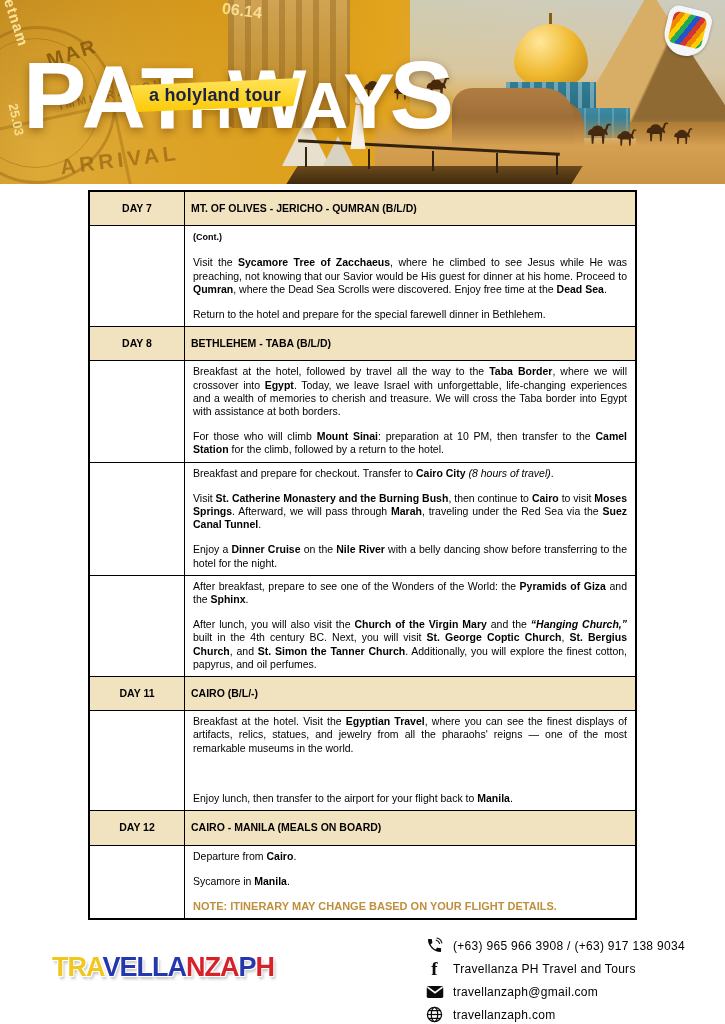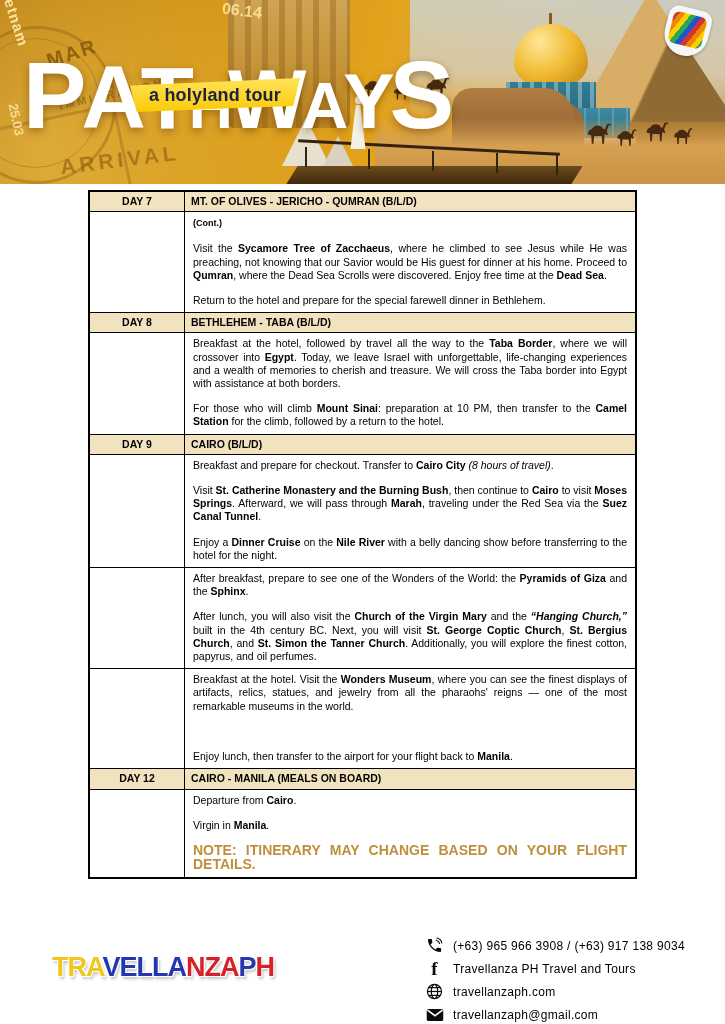--- a/index.html
+++ b/index.html
@@ -84,31 +84,31 @@
   .wl4{font-size:83px}.wl5{font-size:65px}.wl6{font-size:77px}.wl7{font-size:97px}
   .badge{position:absolute;right:16px;top:8px;width:44px;height:48px;transform:rotate(14deg);
     background:#f4f6f8;border-radius:10px 10px 22px 22px;box-shadow:0 1px 3px rgba(0,0,0,.3);z-index:6;}
   .badge::after{content:"";position:absolute;left:5px;right:5px;top:6px;bottom:10px;border-radius:6px;
     background:repeating-linear-gradient(115deg,#d23333 0 5px,#ee8800 5px 10px,#ffcc00 10px 15px,#22aa55 15px 20px,#2255cc 20px 25px);}
 
   
   table.itinerary{position:absolute;left:88px;top:190px;width:549px;border-collapse:collapse;
     font-size:10.5px;line-height:13.2px;color:#000;border:2px solid #000;}
   table.itinerary td{border:1px solid #000;vertical-align:top;}
-  tr.hdr td{background:#f2e3c0;font-weight:bold;padding:3px 6px;height:13px;}
+  tr.hdr td{background:#f2e3c0;font-weight:bold;padding:10px 6px;height:13px;}
   td.day-cell{width:82px;text-align:center;}
   tr.body td.content{padding:4px 8px 5px;text-align:justify;}
   tr.body td.content p{margin:0 0 12px;}
   tr.body td.content p:last-child{margin-bottom:0;}
   p.spacer{visibility:hidden;}
   .seg-b{font-weight:bold;}
   .seg-i{font-style:italic;}
   .seg-bi{font-weight:bold;font-style:italic;}
   .seg-c{font-weight:bold;font-size:9px;}
-  .seg-n{font-weight:bold;font-size:14px;color:#bf8f3d;}
+  .seg-n{font-weight:bold;font-size:11px;color:#bf8f3d;}
 
   
   .logo-block{position:absolute;left:52px;top:952px;width:190px;text-align:right;}
   .logo-word{font-size:27px;font-weight:800;letter-spacing:-1px;line-height:30px;
     text-shadow:-1px -1px 0 #fff,1px -1px 0 #fff,-1px 1px 0 #fff,1px 1px 0 #fff,2px 3px 3px rgba(0,0,0,.25);}
   .logo-tag{margin-top:5px;font-size:14px;font-weight:800;letter-spacing:2px;color:#c7c7c7;
     text-shadow:-1px -1px 0 #fff,1px 1px 1px #8f8f8f;}
   .contacts{position:absolute;left:425px;top:937px;width:280px;}
   .contact-row{display:flex;align-items:center;margin-bottom:6px;height:17px;}
   .cicon{width:19px;height:17px;flex:0 0 19px;margin-right:9px;display:flex;align-items:center;justify-content:center;}
@@ -208,56 +208,56 @@
           <td class="day-cell">DAY 8</td>
           <td>BETHLEHEM - TABA (B/L/D)</td>
         </tr>
         <tr class="body">
           <td class="day-cell"></td>
           <td class="content" style="height: 83px;">
             <p><span>Breakfast at the hotel, followed by travel all the way to the </span><span class="seg-b">Taba Border</span><span>, where we will crossover into </span><span class="seg-b">Egypt</span><span>. Today, we leave Israel with unforgettable, life-changing experiences and a wealth of memories to cherish and treasure. We will cross the Taba border into Egypt with assistance at both borders.</span></p>
             <p><span>For those who will climb </span><span class="seg-b">Mount Sinai</span><span>: preparation at 10 PM, then transfer to the </span><span class="seg-b">Camel Station</span><span> for the climb, followed by a return to the hotel.</span></p>
           </td>
         </tr>
-        <tr class="hdr">
-          <td class="day-cell">DAY 9</td>
-          <td>CAIRO (B/L/D)</td>
-        </tr>
         <tr class="body">
           <td class="day-cell"></td>
           <td class="content" style="height: 103px; margin-top: 30px;">
             <p><span>Breakfast and prepare for checkout. Transfer to </span><span class="seg-b">Cairo City</span><span> </span><span class="seg-i">(8 hours of travel)</span><span>.</span></p>
             <p><span>Visit </span><span class="seg-b">St. Catherine Monastery and the Burning Bush</span><span>, then continue to </span><span class="seg-b">Cairo</span><span> to visit </span><span class="seg-b">Moses Springs</span><span>. Afterward, we will pass through </span><span class="seg-b">Marah</span><span>, traveling under the Red Sea via the </span><span class="seg-b">Suez Canal Tunnel</span><span>.</span></p>
             <p><span>Enjoy a </span><span class="seg-b">Dinner Cruise</span><span> on the </span><span class="seg-b">Nile River</span><span> with a belly dancing show before transferring to the hotel for the night.</span></p>
           </td>
         </tr>
         <tr class="body">
           <td class="day-cell"></td>
           <td class="content" style="height: 84px;">
             <p><span>After breakfast, prepare to see one of the Wonders of the World: the </span><span class="seg-b">Pyramids of Giza</span><span> and the </span><span class="seg-b">Sphinx</span><span>.</span></p>
             <p><span>After lunch, you will also visit the </span><span class="seg-b">Church of the Virgin Mary</span><span> and the </span><span class="seg-bi">“Hanging Church,”</span><span> built in the 4th century BC. Next, you will visit </span><span class="seg-b">St. George Coptic Church</span><span>, </span><span class="seg-b">St. Bergius Church</span><span>, and </span><span class="seg-b">St. Simon the Tanner Church</span><span>. Additionally, you will explore the finest cotton, papyrus, and oil perfumes.</span></p>
           </td>
         </tr>
+        <tr class="hdr">
+          <td class="day-cell">DAY 11</td>
+          <td>CAIRO (B/L/-)</td>
+        </tr>
         <tr class="body">
           <td class="day-cell"></td>
           <td class="content" style="height: 71px;">
-            <p><span>Breakfast at the hotel. Visit the </span><span class="seg-b">Wonders Museum</span><span>, where you can see the finest displays of artifacts, relics, statues, and jewelry from all the pharaohs' reigns — one of the most remarkable museums in the world.</span></p>
+            <p><span>Breakfast at the hotel. Visit the </span><span class="seg-b">Egyptian Travel</span><span>, where you can see the finest displays of artifacts, relics, statues, and jewelry from all the pharaohs' reigns — one of the most remarkable museums in the world.</span></p>
             <p class="spacer">&nbsp;</p>
             <p><span>Enjoy lunch, then transfer to the airport for your flight back to </span><span class="seg-b">Manila</span><span>.</span></p>
           </td>
         </tr>
         <tr class="hdr">
           <td class="day-cell">DAY 12</td>
           <td>CAIRO - MANILA (MEALS ON BOARD)</td>
         </tr>
         <tr class="body">
           <td class="day-cell"></td>
           <td class="content" style="height: 57px;">
             <p><span>Departure from </span><span class="seg-b">Cairo</span><span>.</span></p>
-            <p><span>Virgin in </span><span class="seg-b">Manila</span><span>.</span></p>
+            <p><span>Sycamore in </span><span class="seg-b">Manila</span><span>.</span></p>
             <p><span class="seg-n">NOTE: ITINERARY MAY CHANGE BASED ON YOUR FLIGHT DETAILS.</span></p>
           </td>
         </tr>
       </tbody>
   </table>
 
   <footer>
     <div class="logo-block">
       <div class="logo-word"><span style="color: rgb(242, 199, 29);">TRA</span><span style="color: rgb(36, 55, 174);">VELLA</span><span style="color: rgb(214, 33, 41);">NZA</span><span style="color: rgb(36, 55, 174);">P</span><span style="color: rgb(214, 33, 41);">H</span></div>
     </div>
@@ -271,37 +271,37 @@
             <path fill="none" stroke="#0b0b0b" stroke-width="1.6" stroke-linecap="round" d="M15.5 1.5c3.6.8 6 3.2 6.8 6.8"></path>
           </svg>
         </span>
         <span class="ctext">(+63) 965 966 3908 / (+63) 917 138 9034</span>
       </div>
       <div class="contact-row">
         <span class="cicon">
             <span class="fb-f">f</span>
           </span>
         <span class="ctext">Travellanza PH Travel and Tours</span>
+      </div>
+      <div class="contact-row">
+        <span class="cicon">
+          <svg width="18" height="14" viewBox="0 0 24 18">
+            <rect x="1" y="1" width="22" height="16" rx="2.5" fill="#0b0b0b"></rect>
+            <path d="M2 2.5 L12 10 L22 2.5" fill="none" stroke="#fff" stroke-width="2.2"></path>
+          </svg>
+        </span>
+        <span class="ctext">travellanzaph@gmail.com</span>
       </div>
       <div class="contact-row">
         <span class="cicon">
           <svg width="17" height="17" viewBox="0 0 24 24" fill="none" stroke="#0b0b0b" stroke-width="1.7">
             <circle cx="12" cy="12" r="10"></circle>
             <ellipse cx="12" cy="12" rx="4.5" ry="10"></ellipse>
             <line x1="2" y1="12" x2="22" y2="12"></line>
             <line x1="3.5" y1="6.5" x2="20.5" y2="6.5"></line>
             <line x1="3.5" y1="17.5" x2="20.5" y2="17.5"></line>
           </svg>
         </span>
         <span class="ctext">travellanzaph.com</span>
       </div>
-      <div class="contact-row">
-        <span class="cicon">
-          <svg width="18" height="14" viewBox="0 0 24 18">
-            <rect x="1" y="1" width="22" height="16" rx="2.5" fill="#0b0b0b"></rect>
-            <path d="M2 2.5 L12 10 L22 2.5" fill="none" stroke="#fff" stroke-width="2.2"></path>
-          </svg>
-        </span>
-        <span class="ctext">travellanzaph@gmail.com</span>
-      </div>
     </div>
   </footer>
 </div>
 
 </body></html>

